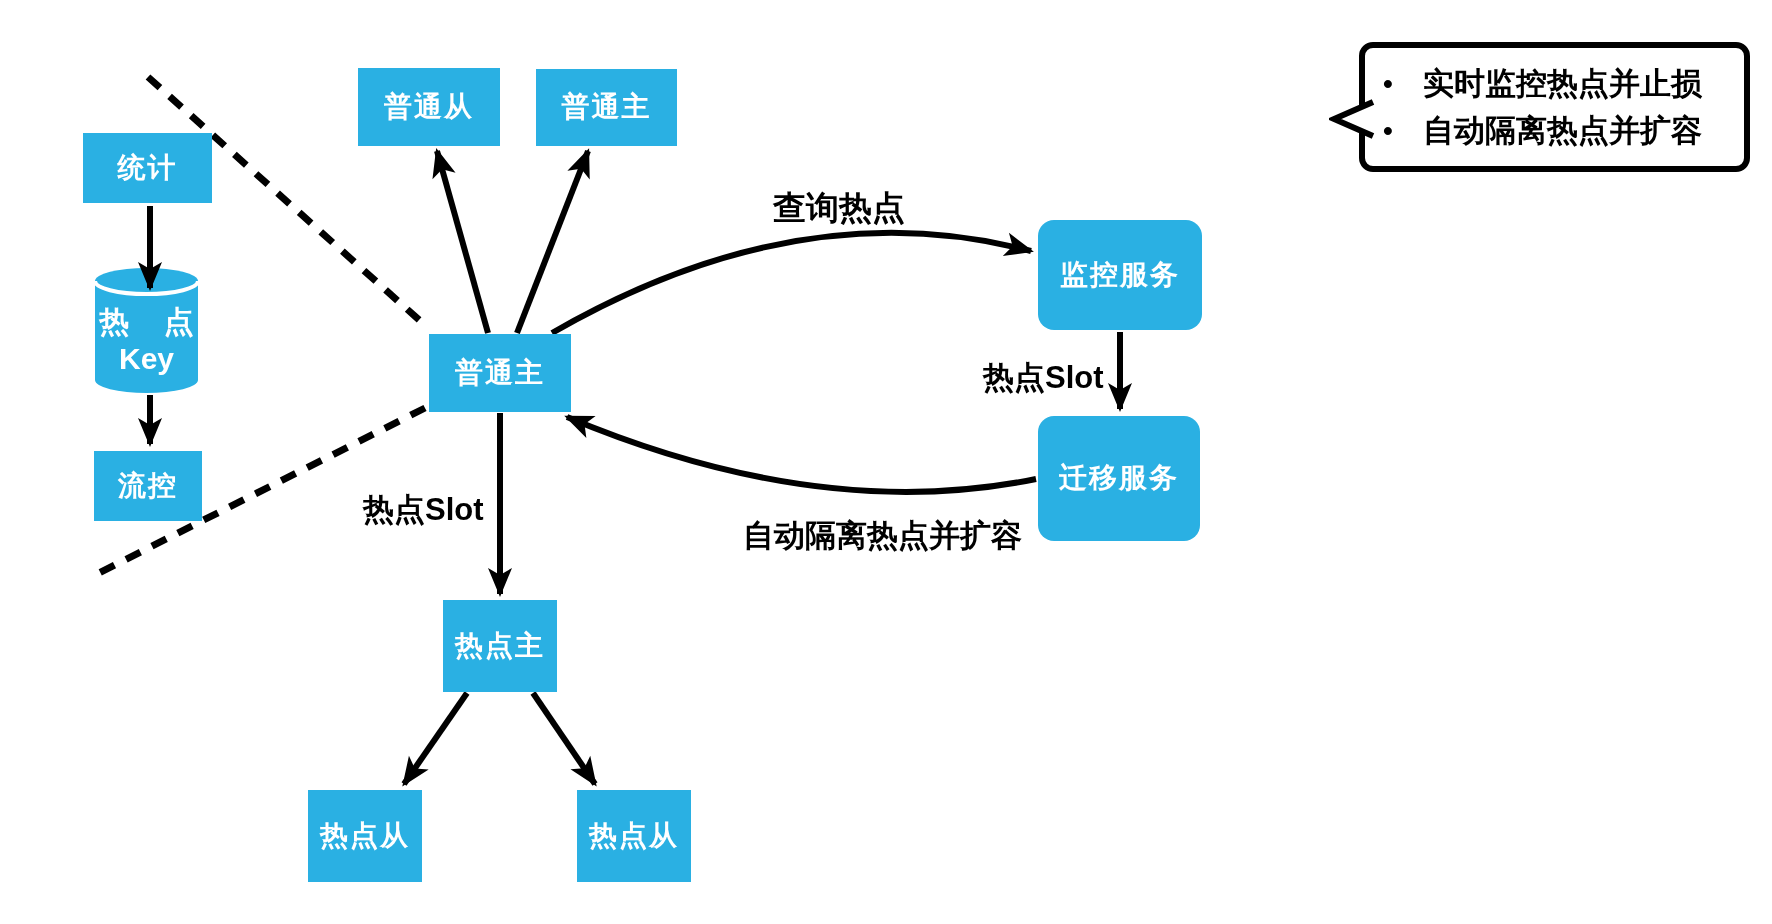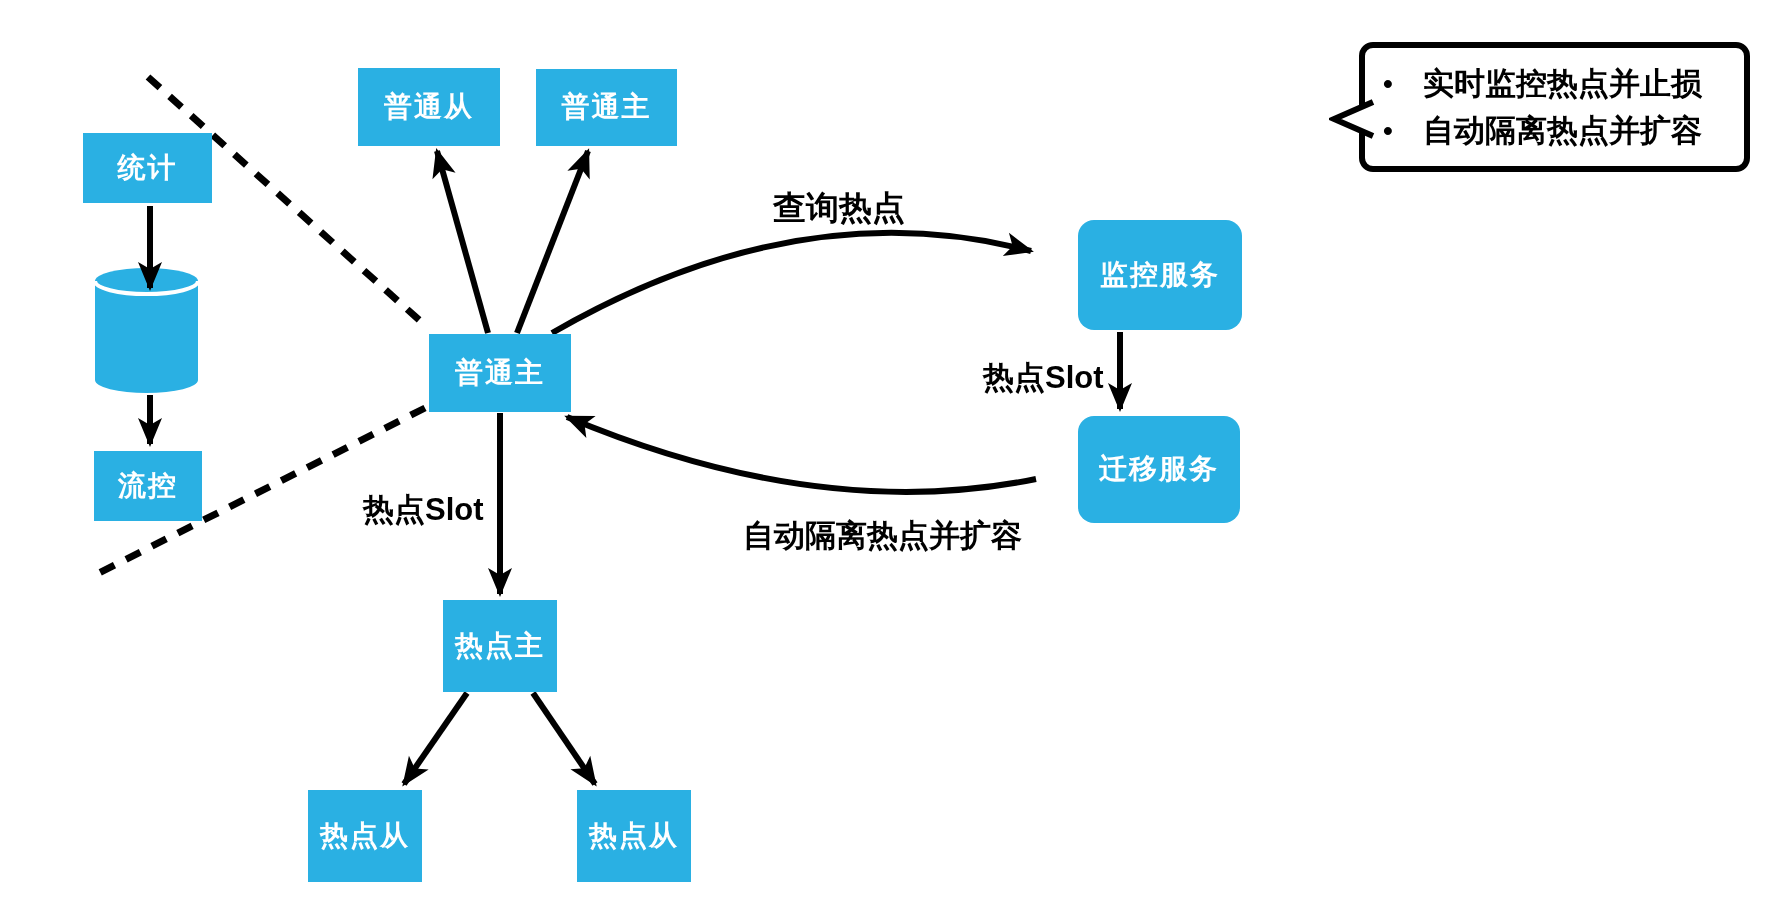--- a/index.html
+++ b/index.html
@@ -12,21 +12,21 @@
   #canvas{
     position:relative;width:1772px;height:924px;background:#fff;overflow:hidden;
   }
   #edges{position:absolute;left:0;top:0;width:1772px;height:924px;}
   .node{
     position:absolute;background:var(--node-fill);color:var(--node-text);
     display:flex;align-items:center;justify-content:center;
     font-weight:bold;font-size:28px;letter-spacing:2px;line-height:1.1;
     box-sizing:border-box;text-align:center;
   }
-  .node.rounded{border-radius:16px;margin-left:40px;}
+  .node.rounded{border-radius:16px;}
   .cyl-label{
     position:absolute;color:var(--node-text);font-weight:bold;font-size:30px;
     display:flex;flex-direction:column;align-items:center;justify-content:center;
     line-height:1.25;text-align:center;
   }
   .cyl-line1{word-spacing:26px;}
   .edge-label{
     position:absolute;color:#000;font-weight:bold;font-size:31px;white-space:nowrap;text-align:right;
   }
   #callout{
@@ -69,20 +69,24 @@
     <path d="M1120,332 L1120,409" stroke="#000" stroke-width="6" fill="none" marker-end="url(#ah)"></path>
 
     <path d="M552,333 Q800,190 1031,251" stroke="#000" stroke-width="6" fill="none" marker-end="url(#ah)"></path>
     <path d="M1036,479 Q820,523 567,417" stroke="#000" stroke-width="6" fill="none" marker-end="url(#ah)"></path>
   </svg>
 
   <div class="node" style="left:83px;top:133px;width:129px;height:70px;">
     <span>统计</span>
   </div>
 
+  <div class="cyl-label" style="left:95px;top:295px;width:103px;height:90px;">
+    <span class="cyl-line1">热 点</span>
+    <span>Key</span>
+  </div>
 
   <div class="node" style="left:94px;top:451px;width:108px;height:70px;">
     <span>流控</span>
   </div>
 
   <div class="node" style="left:358px;top:68px;width:142px;height:78px;">
     <span>普通从</span>
   </div>
 
   <div class="node" style="left:536px;top:69px;width:141px;height:77px;">
@@ -90,21 +94,21 @@
   </div>
 
   <div class="node" style="left:429px;top:334px;width:142px;height:78px;">
     <span>普通主</span>
   </div>
 
   <div class="node rounded" style="left:1038px;top:220px;width:164px;height:110px;">
     <span>监控服务</span>
   </div>
 
-  <div class="node rounded" style="left:1038px;top:416px;width:162px;height:107px;">
+  <div class="node rounded" style="left:1038px;top:416px;width:162px;height:125px;">
     <span>迁移服务</span>
   </div>
 
   <div class="node" style="left:443px;top:600px;width:114px;height:92px;">
     <span>热点主</span>
   </div>
 
   <div class="node" style="left:308px;top:790px;width:114px;height:92px;">
     <span>热点从</span>
   </div>

